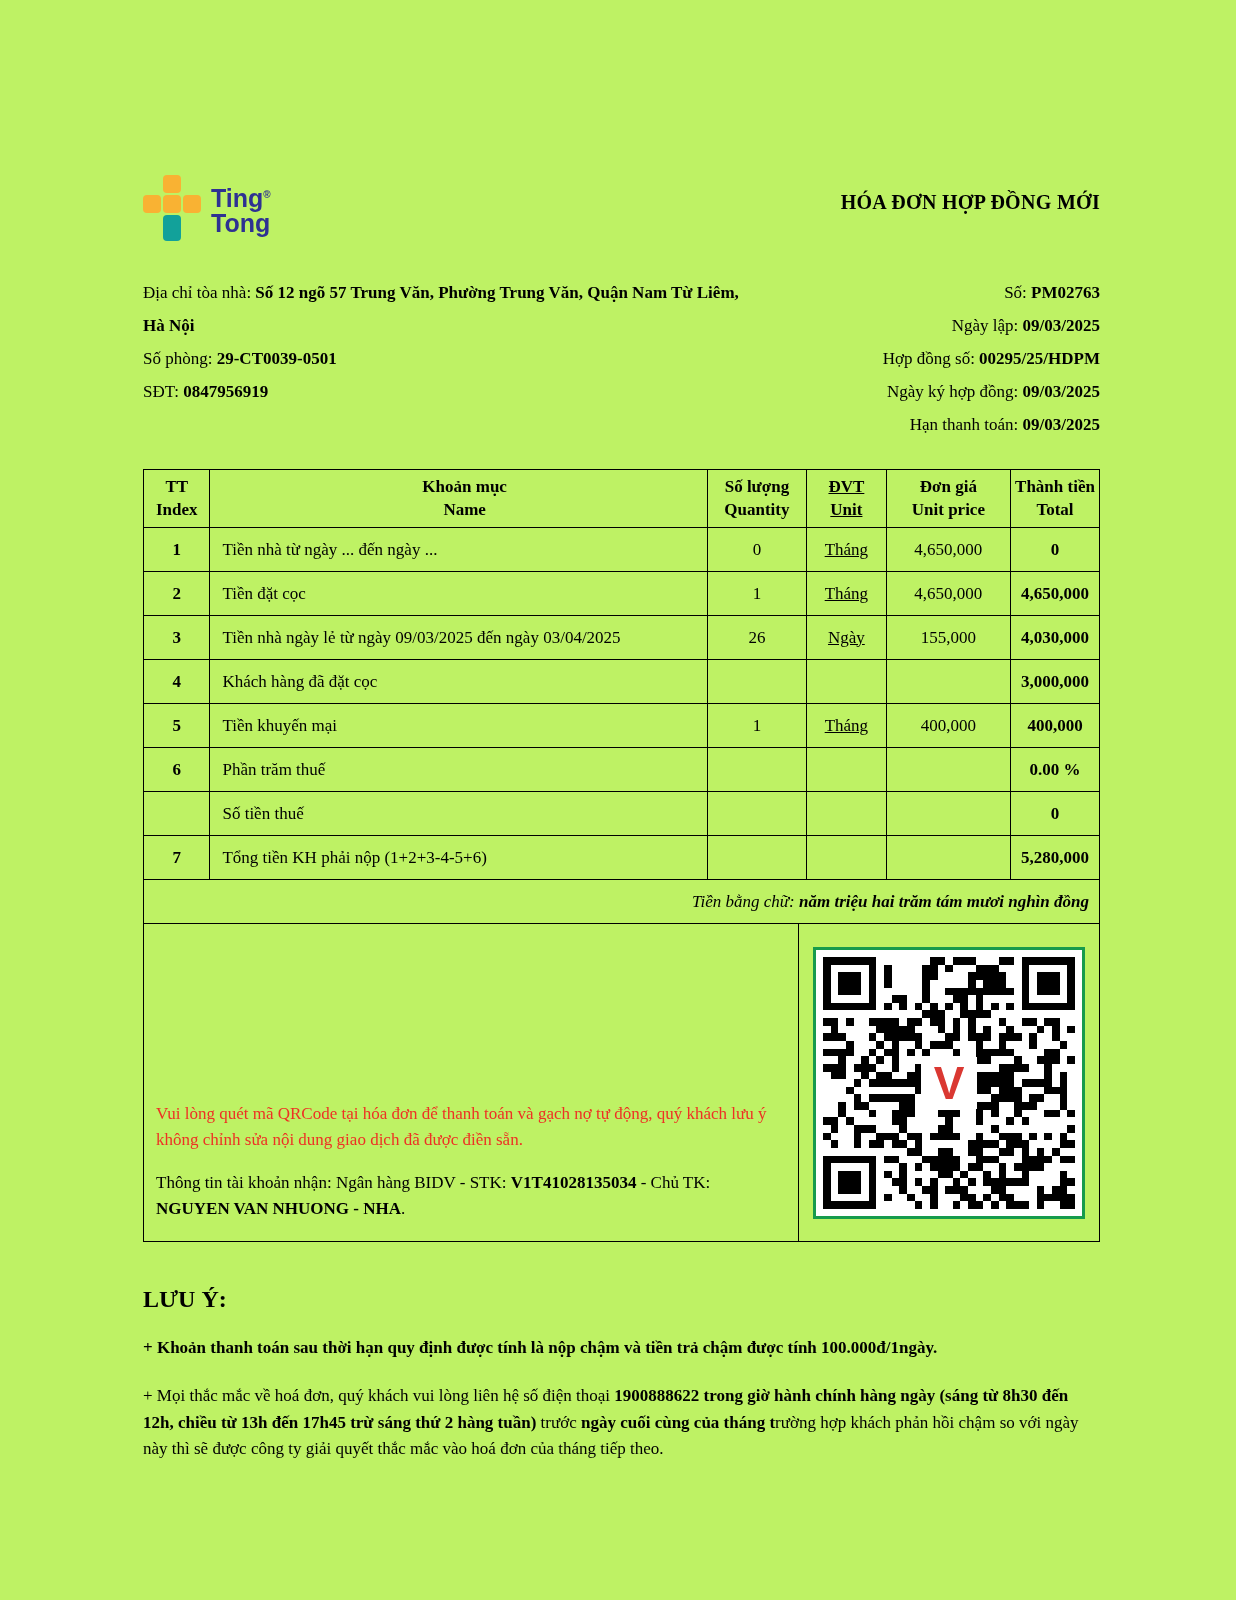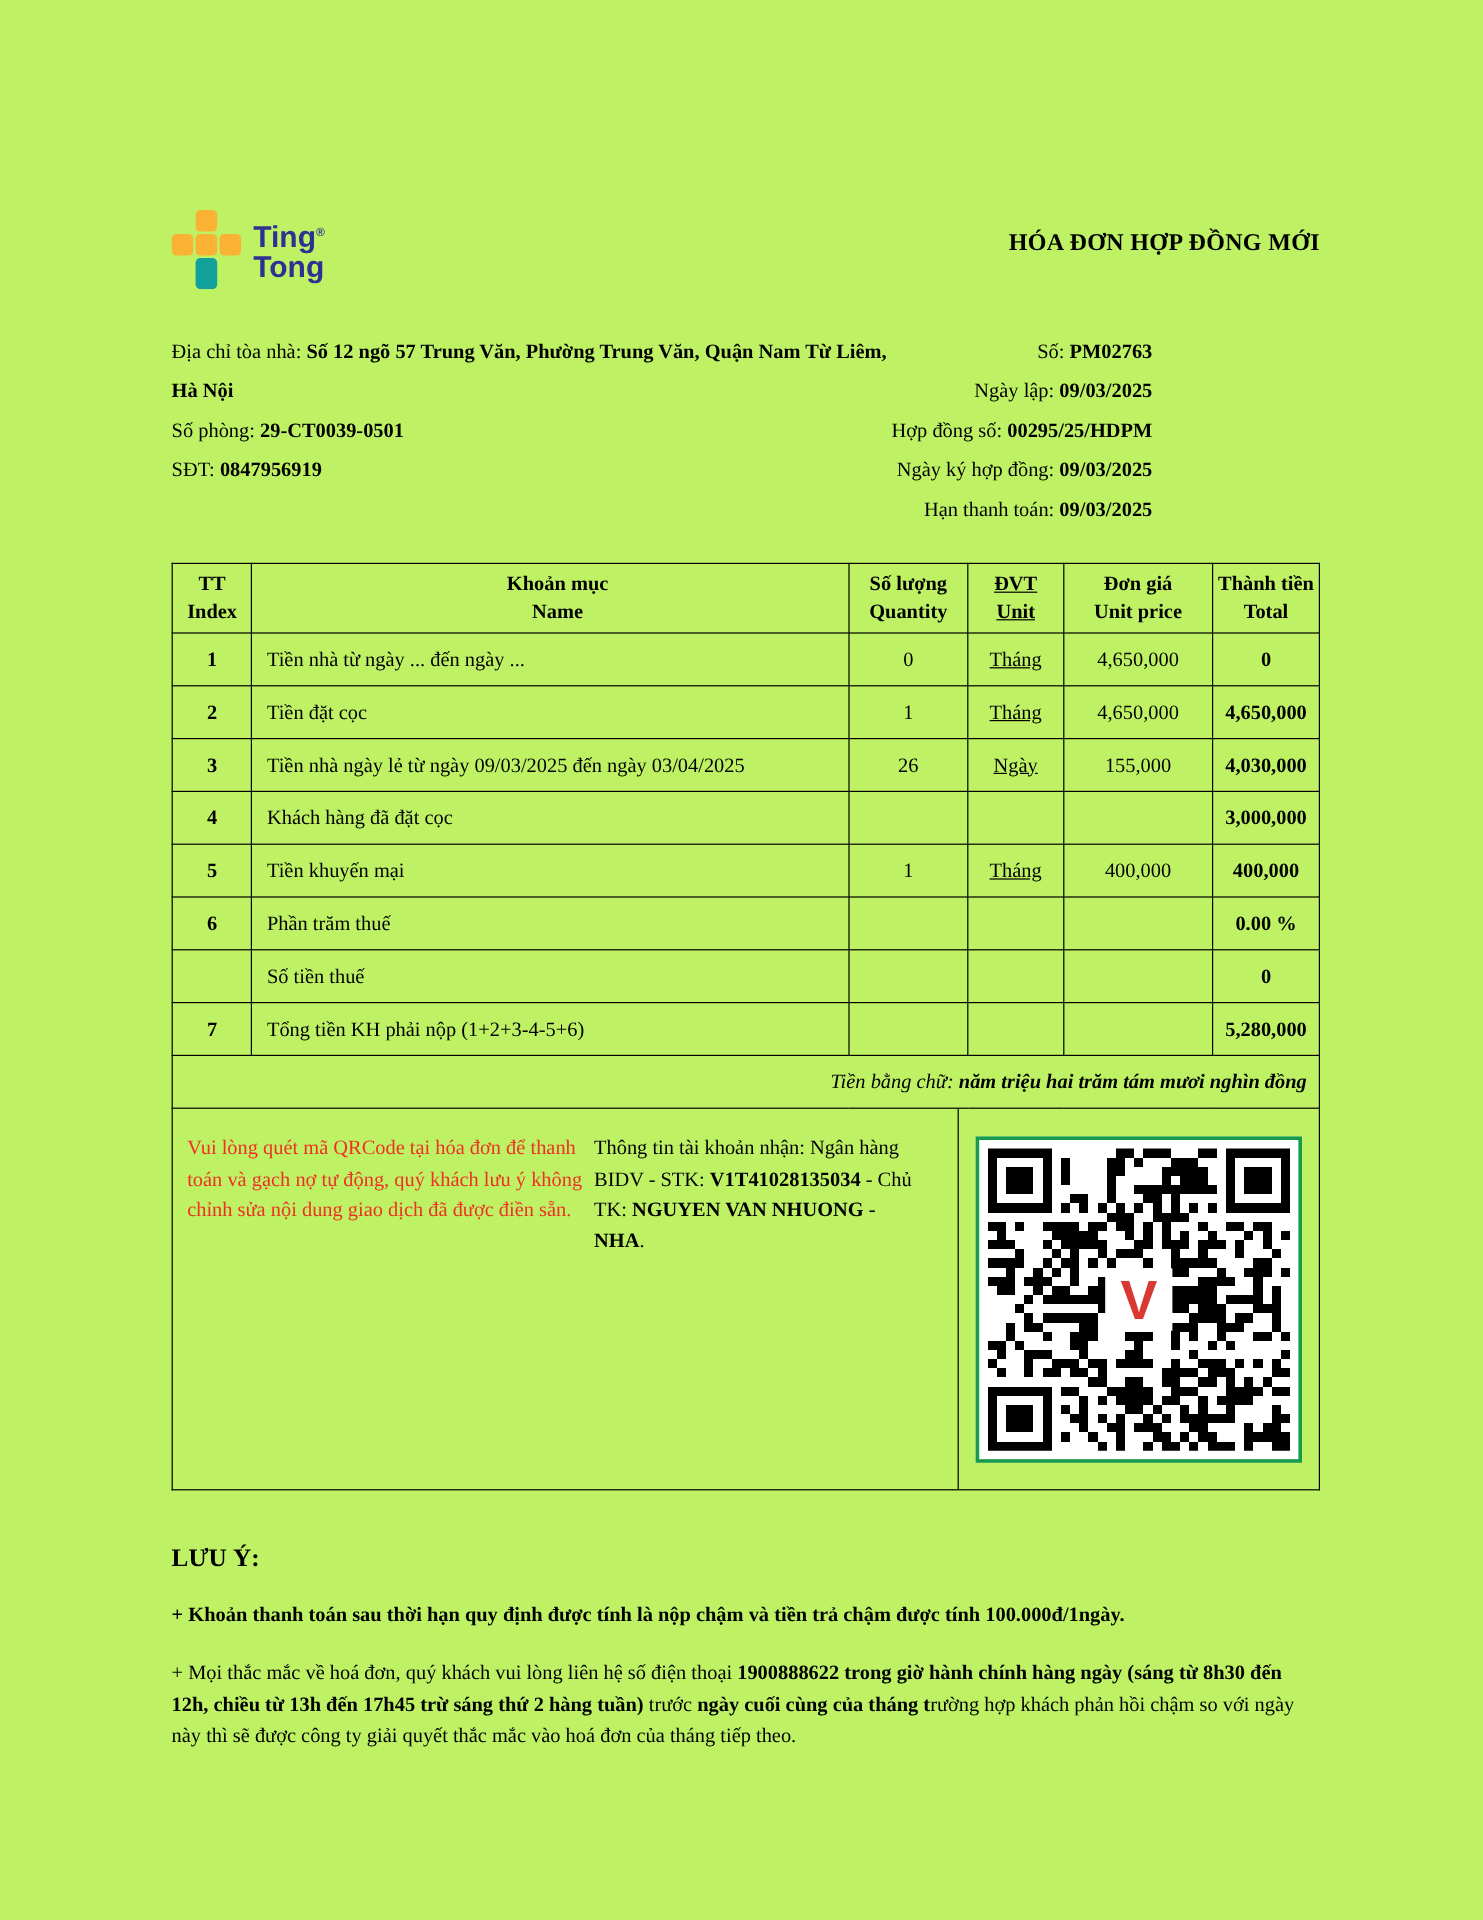--- a/index.html
+++ b/index.html
@@ -17,21 +17,21 @@
   .content { position: absolute; left: 143px; top: 0; width: 957px; }
 
   
   .header { display: flex; justify-content: space-between; align-items: flex-start; margin-top: 175px; }
   .logo { display: flex; align-items: center; gap: 10px; }
   .logo-text { font-family: "Liberation Sans", sans-serif; font-weight: bold; font-size: 25px; color: #2E3192; line-height: 0.98; }
   .logo-text .reg { font-size: 10px; vertical-align: super; }
   .doc-title { font-size: 20px; font-weight: bold; margin-top: 16px; letter-spacing: 0.3px; }
 
   
-  .info { display: flex; justify-content: flex-start; margin-top: 30px; }
+  .info { display: flex; justify-content: space-between; margin-top: 30px; }
   .info-left { width: 600px; }
   .info-right { text-align: right; }
   .info p { line-height: 33px; }
   .val { font-weight: bold; }
 
   
   table.invoice { margin-top: 28px; width: 100%; border-collapse: collapse; }
   table.invoice th, table.invoice td { border: 1.5px solid #000; }
   table.invoice th { height: 58px; font-weight: bold; text-align: center; vertical-align: middle; line-height: 1.35; }
   table.invoice td { height: 44px; padding: 6px 10px; vertical-align: middle; }
@@ -39,36 +39,36 @@
   .c-name { width: 506px; text-align: left; padding-left: 12px !important; }
   .c-qty  { width: 100px; text-align: center; }
   .c-unit { width: 80px;  text-align: center; text-decoration: underline; }
   .c-price{ width: 125px; text-align: center; }
   .c-total{ text-align: center; font-weight: bold; }
   .words-row td { text-align: right; padding: 10px 12px; font-style: italic; height: 40px; }
   .words-row .val { font-weight: bold; }
 
   
   .qrbox { display: flex; border: 1.5px solid #000; border-top: none; min-height: 318px; }
-  .qrbox-left { flex: 1; border-right: 1.5px solid #000; padding: 20px 24px 20px 12px; display: flex; flex-direction: row; justify-content: flex-end; }
+  .qrbox-left { flex: 1; border-right: 1.5px solid #000; padding: 20px 24px 20px 12px; display: flex; flex-direction: column; justify-content: flex-end; }
   .qr-notice { color: #EE3124; line-height: 1.5; margin-bottom: 18px; }
   .account-line { line-height: 1.5; }
   .qrbox-right { width: 300px; display: flex; align-items: center; justify-content: center; }
   .qr-frame { width: 272px; height: 272px; border: 3px solid #169B4C; background: #fff; padding: 7px; position: relative; }
   .qr-pattern { width: 100%; height: 100%; }
   .qr-logo {
     position: absolute; left: 50%; top: 50%; transform: translate(-50%, -50%);
     width: 56px; height: 52px; background: #ffffff;
     display: flex; align-items: center; justify-content: center;
     font-family: "Liberation Sans", sans-serif; font-weight: bold; font-size: 46px; color: #DA3832;
   }
 
   
   .notes { margin-top: 44px; }
-  .notes-title { font-size: 21px; font-weight: bold; }
+  .notes-title { font-size: 24px; font-weight: bold; }
   .note { margin-top: 22px; line-height: 1.55; }
 </style>
 </head>
 <body>
 
 <div class="page">
   <div class="content">
 
     <div class="header">
       <div class="logo">

